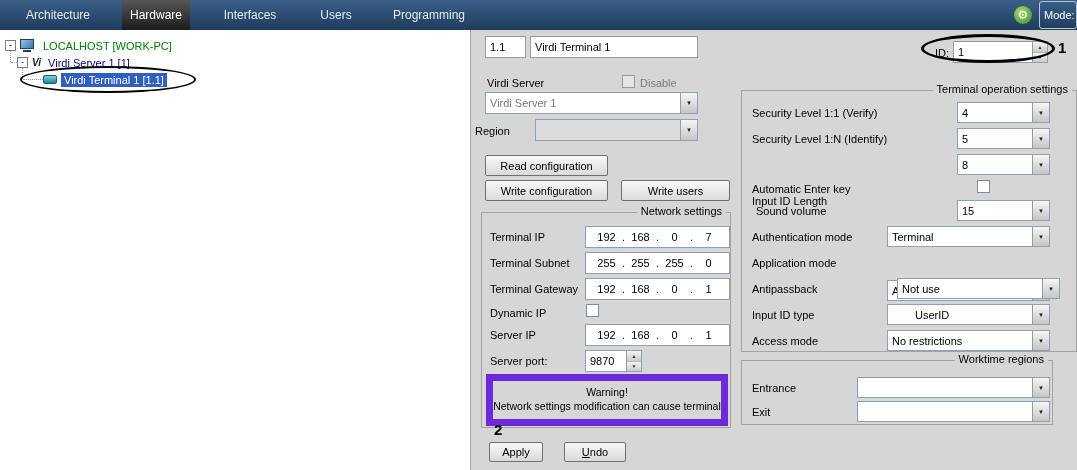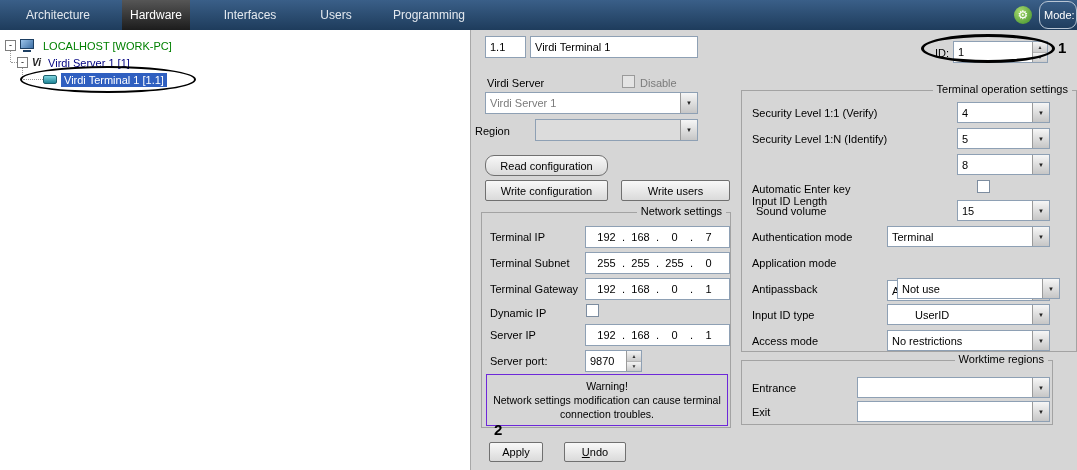--- a/index.html
+++ b/index.html
@@ -10,21 +10,21 @@
   
   .topnav { position:absolute; left:0; top:0; width:1077px; height:30px;
             background:linear-gradient(#3a5f88,#1e3c5c); }
   .nav-item { position:absolute; top:0; height:30px; color:#e4e9ef; font-size:12px;
               display:flex; align-items:center; justify-content:center; cursor:default; }
   .nav-item.active { background:linear-gradient(#565656,#1c1c1c); color:#fff; }
   .nav-right { position:absolute; right:0; top:0; height:30px; display:flex; align-items:center; gap:7px; }
   .gear { width:18px; height:18px; border-radius:50%; flex:none;
           background:radial-gradient(circle at 35% 30%, #a6d96e, #3f8f2a);
           color:#fff; font-size:12px; line-height:18px; text-align:center; }
-  .mode-box { border:1px solid #b9c6d4; border-radius:9px; color:#fff; font-size:11px;
+  .mode-box { border:1px solid #b9c6d4; border-radius:3px; color:#fff; font-size:11px;
               height:28px; width:38px; display:flex; align-items:center; padding-left:4px;
               overflow:hidden; white-space:nowrap; }
 
   
   .tree { position:absolute; left:0; top:30px; width:470px; height:440px; background:#fff; }
   .trow { position:absolute; display:flex; align-items:center; height:17px; white-space:nowrap; cursor:default; }
   .expander { width:11px; height:11px; border:1px solid #7d7d7d; background:#fff; color:#000;
               font-size:9px; line-height:9px; text-align:center; margin-right:4px; flex:none; }
   .tlabel { padding:1px 3px; }
   .tlabel.sel { background:#2f5fc0; color:#fff; }
@@ -63,21 +63,21 @@
              display:flex; align-items:center; justify-content:center; }
   .ipfield .oct { width:27px; text-align:center; }
   .ipfield .dot { width:7px; text-align:center; }
   .spinner { position:absolute; background:#fff; border:1px solid #8ea0b4; display:flex; }
   .spinner .val { flex:1; display:flex; align-items:center; padding:0 4px; }
   .spinner .btns { width:15px; display:flex; flex-direction:column; border-left:1px solid #9a9a9a; flex:none; }
   .spinner .btns span { flex:1; background:linear-gradient(#f4f4f4,#cbcbcb); font-size:5px;
                         display:flex; align-items:center; justify-content:center; color:#333;
                         border-bottom:1px solid #b5b5b5; }
   .spinner .btns span:last-child { border-bottom:none; }
-  .warnbox { position:absolute; border:1px solid #6d28d9; text-align:center;
+  .warnbox { position:absolute; border:7px solid #6d28d9; text-align:center;
              font-size:10.5px; padding-top:4px; line-height:14px; }
 
   
   .ellipse { position:absolute; border:3px solid #000; border-radius:50%; background:transparent; }
   .callout { position:absolute; font-weight:bold; font-size:15px; color:#000; }
 </style>
 </head>
 <body>
 
 <div class="topnav">
@@ -138,21 +138,21 @@
     <span class="val dim">Virdi Server 1</span>
     <span class="arrow">▼</span>
   </div>
 
   <span class="lbl" style="left:4px;top:95px;">Region</span>
   <div class="combo disabled" style="left:64px;top:89px;width:163px;height:22px;">
     <span class="val"></span>
     <span class="arrow">▼</span>
   </div>
 
-  <div class="btn" style="left:14px;top:125px;width:123px;height:21px;border-radius:9px;">Read configuration</div>
+  <div class="btn" style="left:14px;top:125px;width:123px;height:21px;">Read configuration</div>
   <div class="btn" style="left:14px;top:150px;width:123px;height:21px;">Write configuration</div>
   <div class="btn" style="left:150px;top:150px;width:109px;height:21px;">Write users</div>
 
   <div class="grp" style="left:10px;top:182px;width:250px;height:216px;">
     <span class="grp-title">Network settings</span>
 
     <span class="lbl" style="left:8px;top:18px;">Terminal IP</span>
     <div class="ipfield" style="left:103px;top:13px;width:145px;height:22px;">
       <span class="oct">192</span>
         <span class="dot">.</span>
@@ -204,21 +204,20 @@
       <span class="val">9870</span>
       <span class="btns">
         <span>▲</span>
         <span>▼</span>
       </span>
     </div>
 
     <div class="warnbox" style="left:4px;top:161px;width:242px;height:52px;">
       <div>Warning!</div>
       <div>Network settings modification can cause terminal</div>
-      <div>connection troubles.</div>
     </div>
   </div>
 
   <span class="lbl" style="left:464px;top:17px;">ID:</span>
   <div class="spinner" style="left:482px;top:11px;width:95px;height:22px;">
     <span class="val">1</span>
     <span class="btns">
       <span>▲</span>
       <span>▼</span>
     </span>

